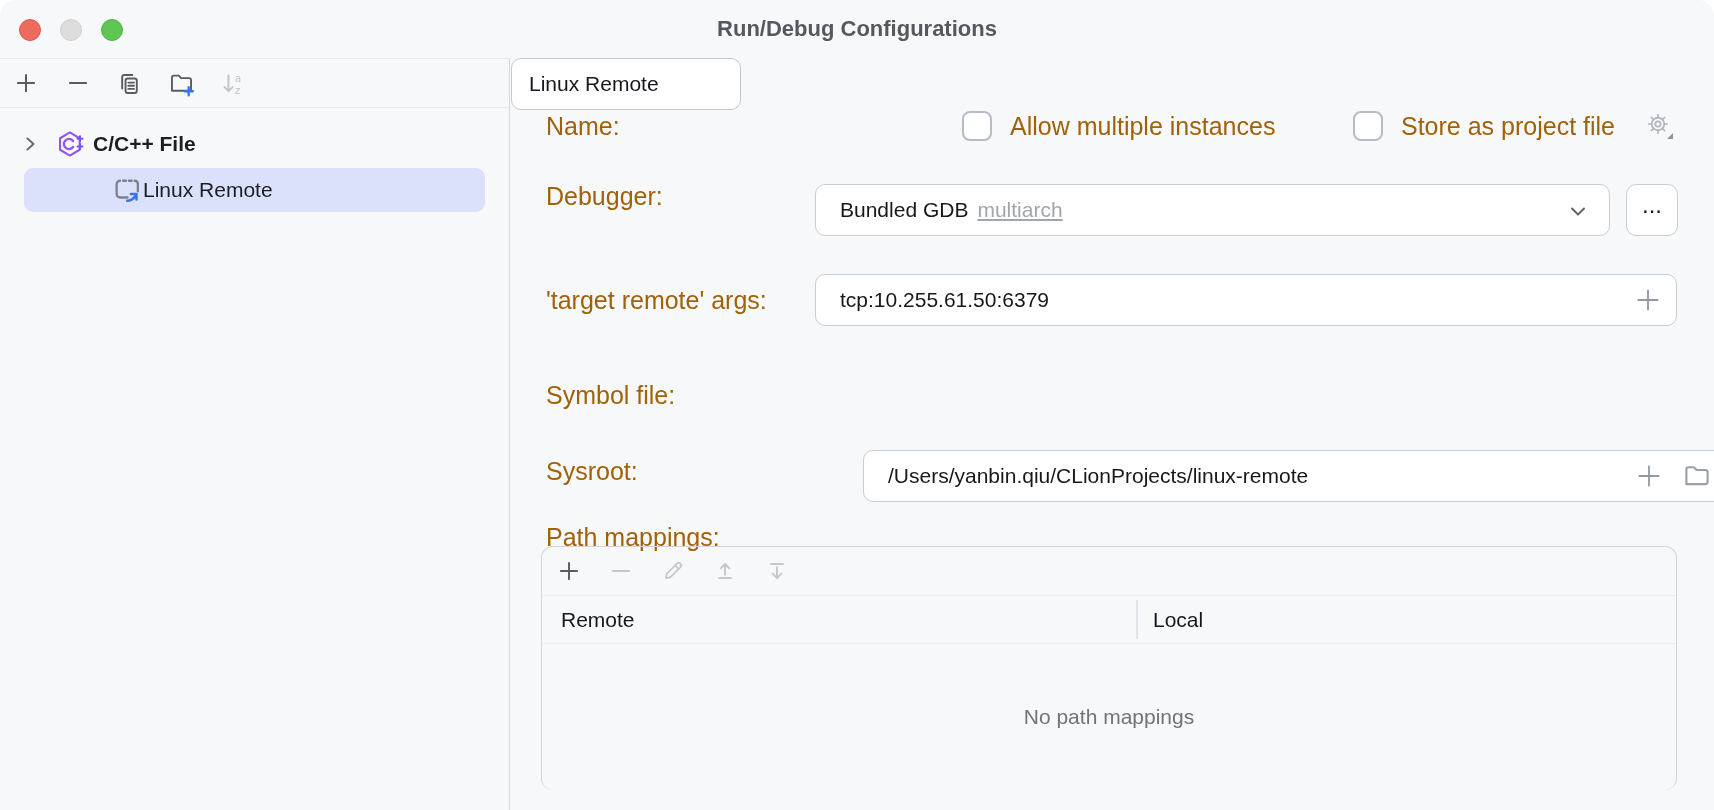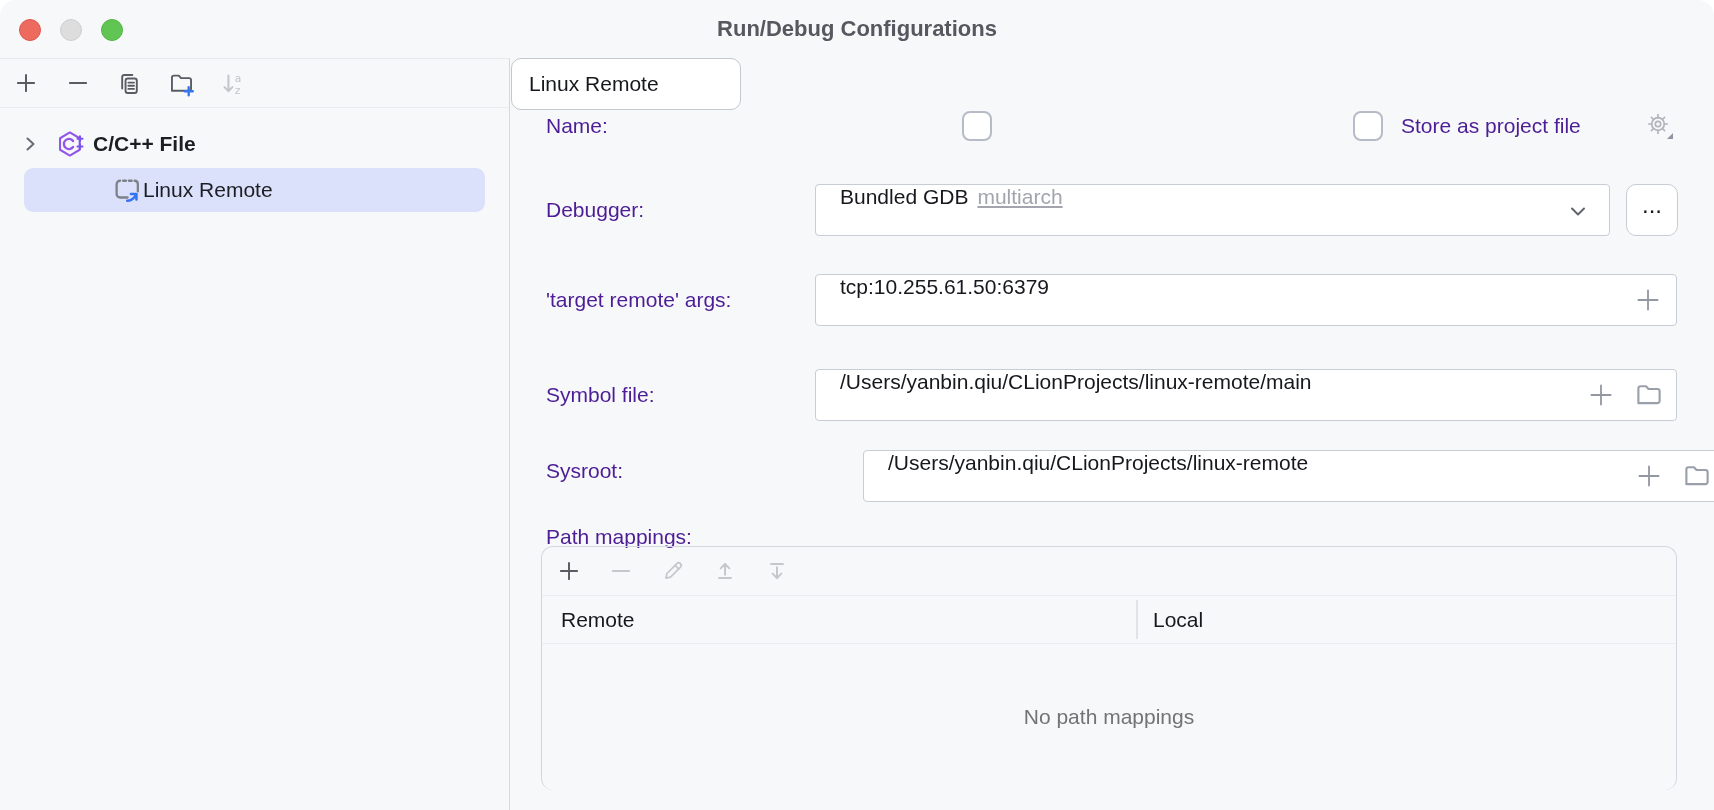--- a/index.html
+++ b/index.html
@@ -31,39 +31,39 @@
   .tree-row.group { padding-left:18px; font-weight:700; }
   .tree-row .chev { width:24px; height:24px; display:flex; align-items:center; justify-content:center; }
   .tree-row .node-icon { margin-left:14px; display:flex; align-items:center; }
   .tree-row .tlabel { margin-left:7px; white-space:nowrap; }
   .tree-row.child-selected { height:44px; margin:1px 24px 0 24px; background:#dce1fb; border-radius:9px;
                              padding-left:88px; font-weight:400; }
   .tree-row.child-selected .tlabel { margin-left:1px; }
 
   
   .main { position:absolute; left:511px; top:58px; right:0; bottom:0; background:#f7f8fa; }
-  .flabel { position:absolute; display:flex; align-items:center; height:52px; font-size:21px; color:#4c1d95; white-space:nowrap; }
-  .field { position:absolute; height:52px; background:#ffffff; border:1.5px solid #c8ccd4; border-radius:4px;
-           display:flex; align-items:flex-start; font-size:21px; color:#16181d; }
+  .flabel { position:absolute; display:flex; align-items:center; height:52px; font-size:25px; color:#a16207; white-space:nowrap; }
+  .field { position:absolute; height:52px; background:#ffffff; border:1.5px solid #c8ccd4; border-radius:10px;
+           display:flex; align-items:center; font-size:21px; color:#16181d; }
   .field .ftext { padding-left:24px; white-space:nowrap; overflow:hidden; }
   .field .hint { color:#a2a5ae; margin-left:9px;text-decoration:underline; }
   .field .right-icons { position:absolute; right:12px; top:0; height:100%; display:flex; align-items:center; gap:17px; }
 
   .lbl-name     { left:35px;  top:42px; }
   .name-input   { left:159px; top:42px; width:230px; height:52px; background:#fff;
                   border:1.5px solid #c3c7d0; border-radius:10px; font-size:21px; color:#16181d;
                   padding:0 0 0 17px; font-family:inherit; outline:none; }
   .cb-box { position:absolute; width:30px; height:30px; background:#fff; border:2px solid #b7bbc8; border-radius:8px; }
   .cb1 { left:451px; top:53px; }
   .cb1-label { left:499px; top:42px; }
   .cb2 { left:842px; top:53px; }
   .cb2-label { left:890px; top:42px; }
   .gear { position:absolute; left:1132px; top:50px; width:34px; height:36px; }
 
-  .lbl-debugger { left:35px; top:126px;text-align:right; }
+  .lbl-debugger { left:35px; top:112px;text-align:right; }
   .debugger-select { left:304px; top:126px; width:795px; }
   .combo-chev { position:absolute; right:18px; top:13px; }
   .more-btn { position:absolute; left:1115px; top:126px; width:52px; height:52px; background:#fff;
               border:1.5px solid #c8ccd4; border-radius:10px; font-size:24px; color:#16181d;
               display:flex; align-items:center; justify-content:center; padding-bottom:10px; font-family:inherit; }
 
   .lbl-args  { left:35px; top:216px; }
   .args-field { left:304px; top:216px; width:862px; }
 
   .lbl-symbol { left:35px; top:311px; }
@@ -179,20 +179,21 @@
       </div>
     </div>
   </div>
 
   <div class="main">
 
     <div class="flabel lbl-name">Name:</div>
     <input class="name-input" type="text" value="Linux Remote" style="">
 
     <div class="cb-box cb1"></div>
+    <div class="flabel cb1-label">Allow multiple instances</div>
 
     <div class="cb-box cb2"></div>
     <div class="flabel cb2-label">Store as project file</div>
 
     <div class="gear">
       <svg width="34" height="36" viewBox="0 0 34 36" fill="none" stroke="#b1b4bd" stroke-width="1.7" stroke-linecap="round">
         <circle cx="15" cy="16" r="6.3"></circle>
         <circle cx="15" cy="16" r="2.7"></circle>
         <path d="M24.3 16 H21.3 M21.6 22.6 L19.5 20.5 M15 25.3 V22.3 M8.4 22.6 L10.5 20.5 M5.7 16 H8.7 M8.4 9.4 L10.5 11.5 M15 6.7 V9.7 M21.6 9.4 L19.5 11.5"></path>
         <path d="M30 25 V31 H24 Z" fill="#9094a0" stroke="none"></path>
@@ -217,35 +218,20 @@
       <span class="right-icons">
         <span>
           <svg width="32" height="32" viewBox="0 0 30 30" fill="none" stroke="#9297a1" stroke-width="1.7" stroke-linecap="round">
               <path d="M15 6 V24 M6 15 H24"></path>
             </svg>
         </span>
       </span>
     </div>
 
     <div class="flabel lbl-symbol">Symbol file:</div>
-    <div class="field symbol-field">
-      <span class="ftext">/Users/yanbin.qiu/CLionProjects/linux-remote/main</span>
-      <span class="right-icons">
-        <span>
-          <svg width="32" height="32" viewBox="0 0 30 30" fill="none" stroke="#9297a1" stroke-width="1.7" stroke-linecap="round">
-              <path d="M15 6 V24 M6 15 H24"></path>
-            </svg>
-        </span>
-        <span>
-          <svg width="30" height="30" viewBox="0 0 24 24" fill="none" stroke="#9aa0aa" stroke-width="1.7" stroke-linecap="round" stroke-linejoin="round">
-            <path d="M3.5 18.5 V6.8 A1.8 1.8 0 0 1 5.3 5 H9.6 L11.6 7.2 H18.7 A1.8 1.8 0 0 1 20.5 9 V16.7 A1.8 1.8 0 0 1 18.7 18.5 Z"></path>
-          </svg>
-        </span>
-      </span>
-    </div>
 
     <div class="flabel lbl-sysroot">Sysroot:</div>
     <div class="field sysroot-field">
       <span class="ftext">/Users/yanbin.qiu/CLionProjects/linux-remote</span>
       <span class="right-icons">
         <span>
           <svg width="32" height="32" viewBox="0 0 30 30" fill="none" stroke="#9297a1" stroke-width="1.7" stroke-linecap="round">
               <path d="M15 6 V24 M6 15 H24"></path>
             </svg>
         </span>

